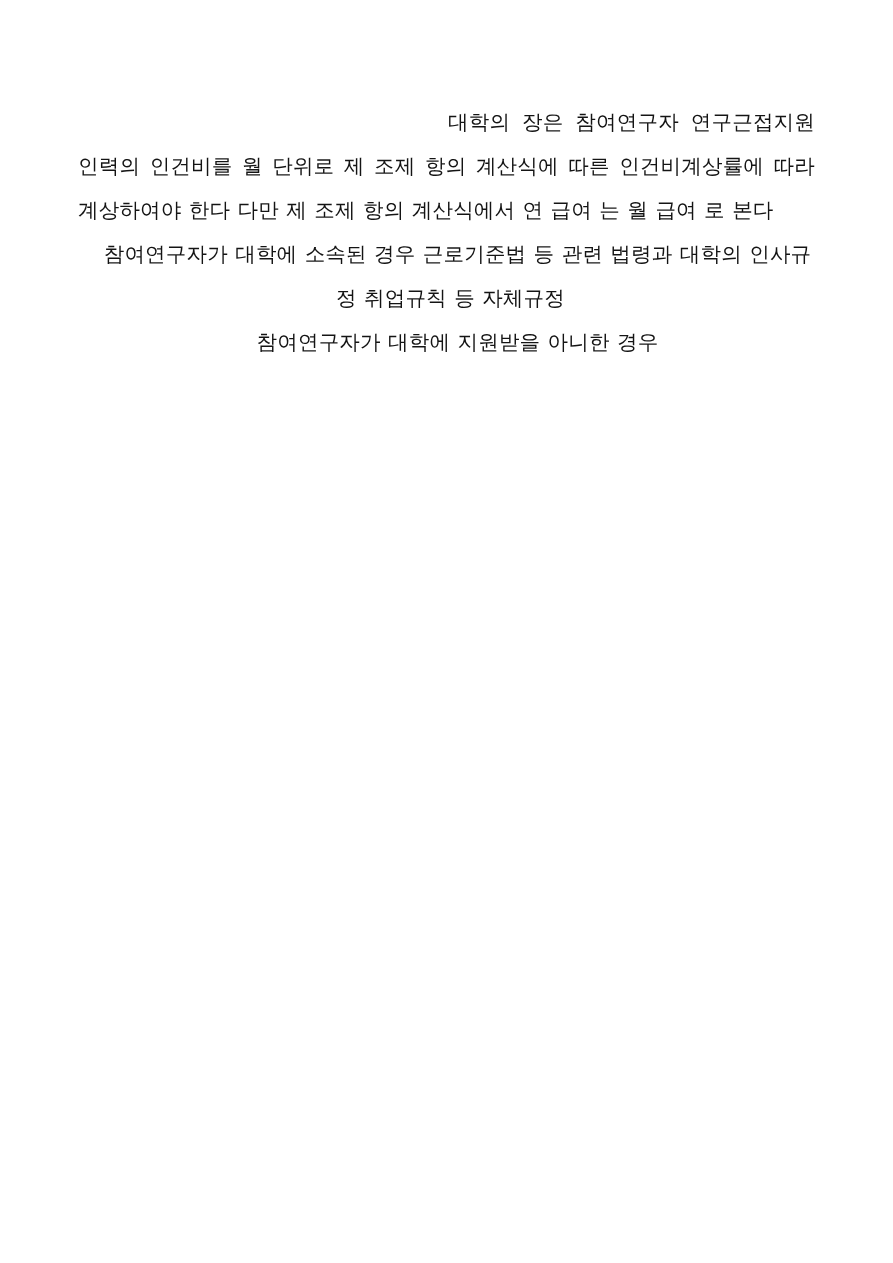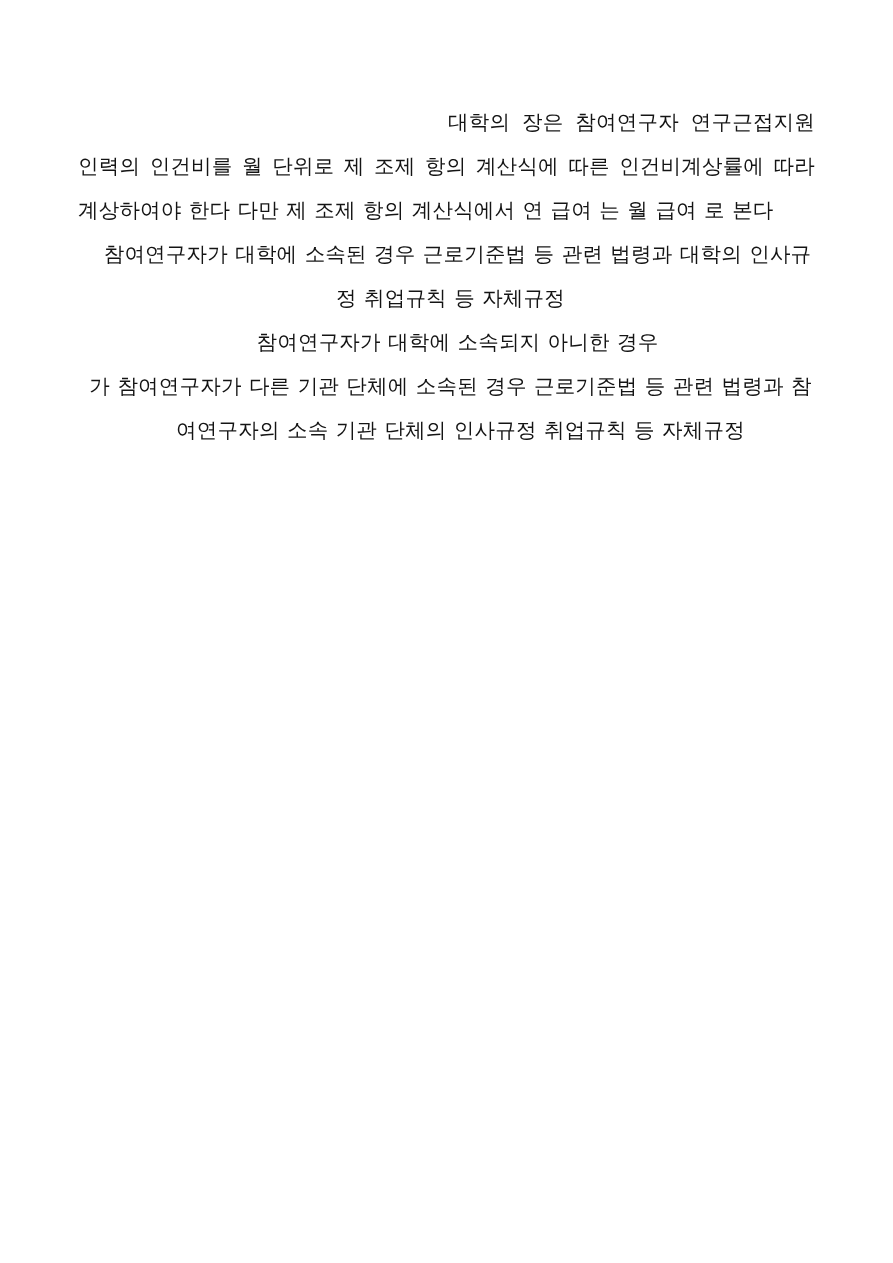--- a/index.html
+++ b/index.html
@@ -64,19 +64,18 @@
 
 <div class="page">
   <div class="doc-body">
 
     <p class="p-hang-big">대학의 장은 참여연구자  연구근접지원인력의 인건비를 월 단위로 제  조제 항의 계산식에 따른 인건비계상률에 따라 계상하여야 한다  다만 제  조제 항의 계산식에서  연 급여 는  월 급여 로 본다</p>
 
 
 
     <p class="p-sub nostretch">참여연구자가 대학에 소속된 경우   근로기준법   등 관련 법령과 대학의 인사규정  취업규칙 등 자체규정</p>
 
-    <p class="p-sub nostretch">참여연구자가 대학에 소속되지 아니한 경우</p>
+    <p class="p-sub nostretch">참여연구자가 대학에 지원받을 아니한 경우</p>
 
-    <p class="p-letter nostretch">가  참여연구자가 다른 기관  단체에 소속된 경우    근로기준법   등 관련 법령과 참여연구자의 소속 기관  단체의 인사규정  취업규칙 등 자체규정</p>
 
 
   </div>
 </div>
 
 </body></html>

